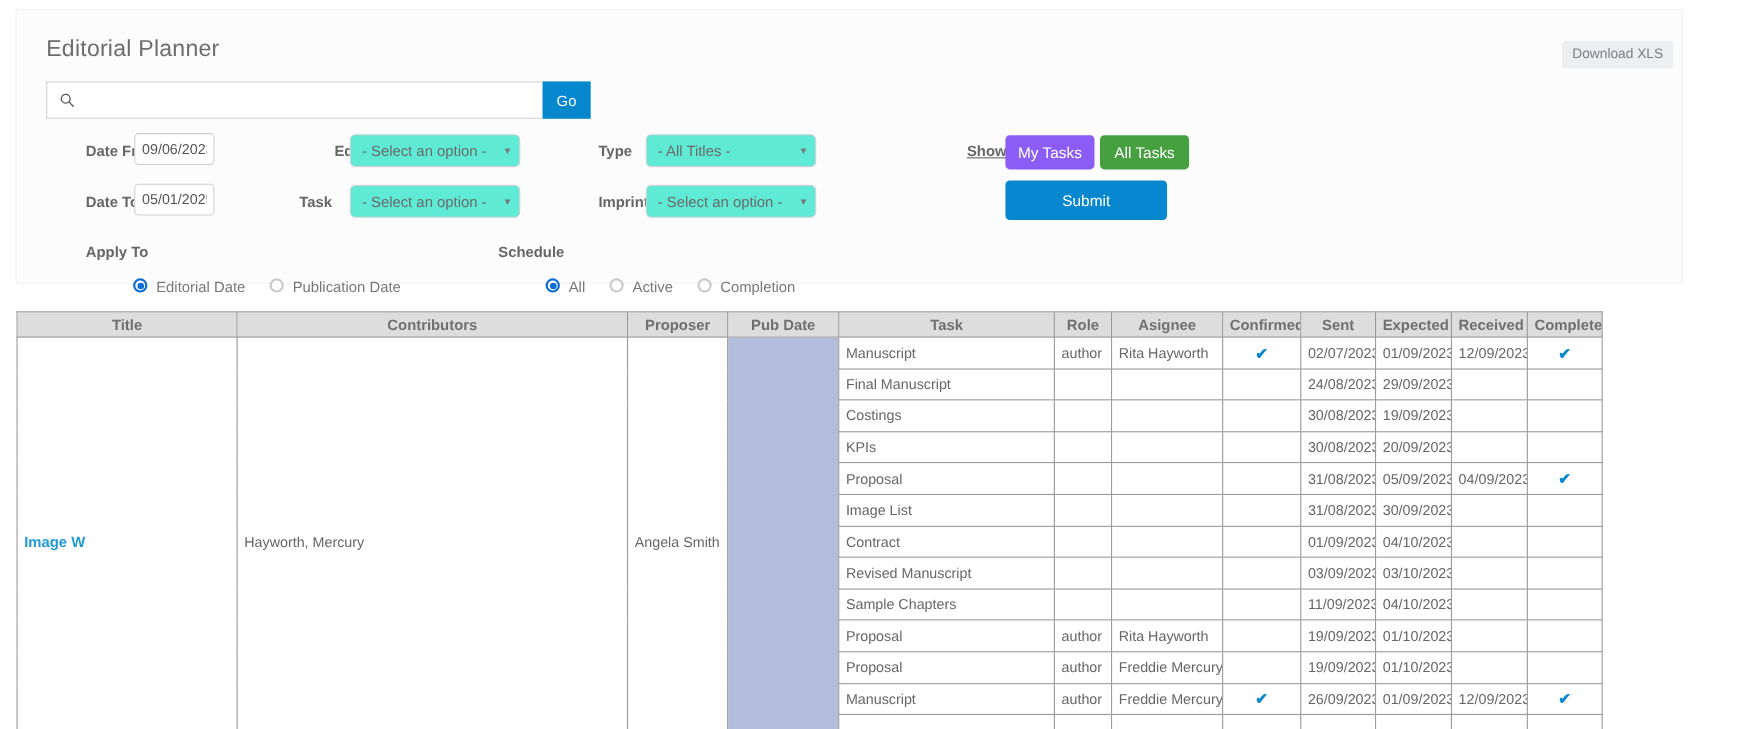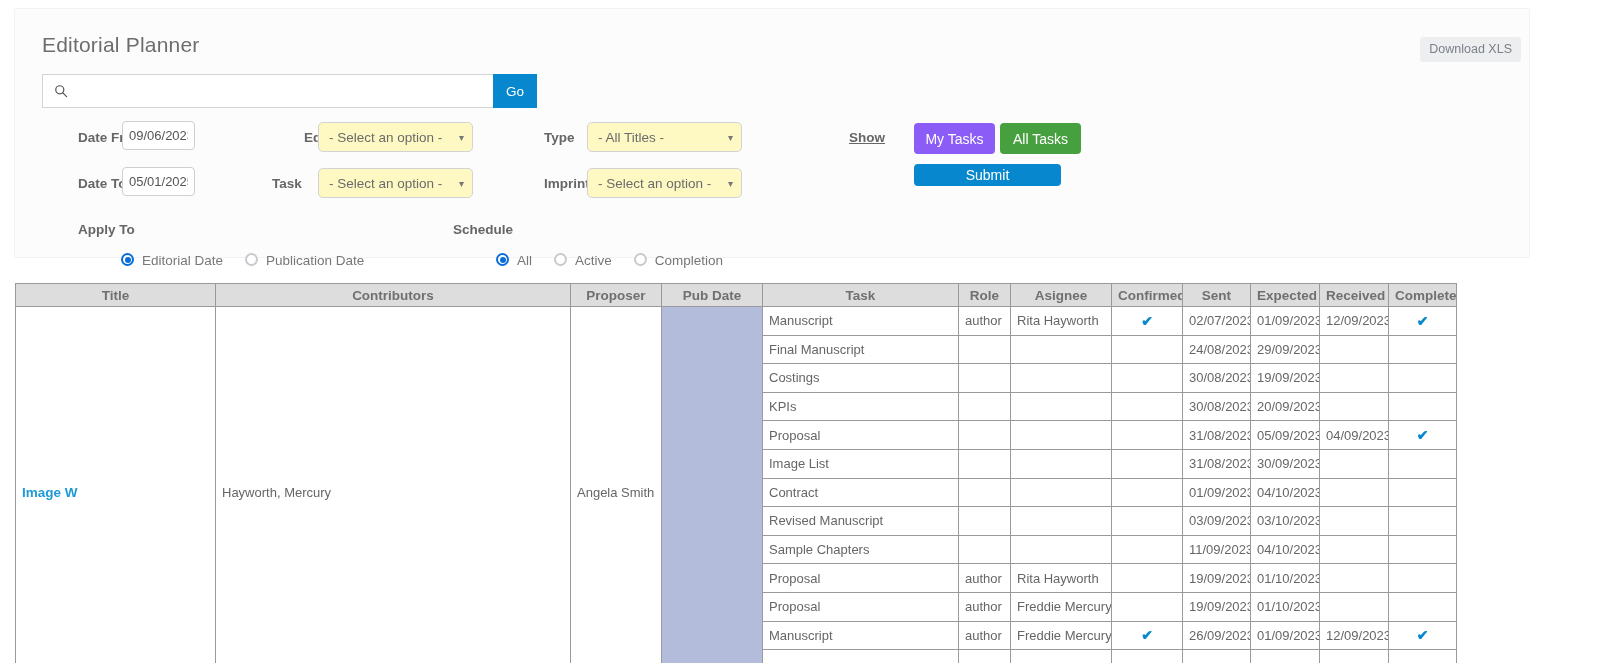--- a/index.html
+++ b/index.html
@@ -66,21 +66,21 @@
   }
   .date-input {
     position: absolute; width: 73px; height: 29px;
     border: 1px solid #cfcfcf; border-radius: 4px; background:#fff;
     font-size: 13px; color: #555; padding: 0 6px;
     font-family: "Liberation Sans", sans-serif;
     outline: none;
   }
   .sel {
     position: absolute; height: 30px;
-    background: #fef9c3; border: 1px solid #d3d3d5; border-radius: 5px;
+    background: #5eead4; border: 1px solid #d3d3d5; border-radius: 5px;
     color: #6b6b6b; font-size: 13.5px;
     display: flex; align-items: center; padding: 0 8px 0 10px;
     cursor: pointer; user-select: none;
   }
   .sel .sel-text { flex: 1; white-space: nowrap; }
   .sel .chev { font-size: 10px; color:#777; margin-left: 6px; }
 
   
   .radio-group { position: absolute; display: flex; align-items: center; }
   .radio-opt { display: flex; align-items: flex-start; margin-right: 22px; cursor: pointer; margin-top: 32px; }
@@ -207,24 +207,24 @@
         <label class="radio-opt">
           <span class="rdot"></span>
           <span class="rlabel">Active</span>
         </label>
         <label class="radio-opt">
           <span class="rdot"></span>
           <span class="rlabel">Completion</span>
         </label>
       </div>
 
-      <div class="flabel" style="left:798px; top:121px;text-decoration:underline;">Show</div>
+      <div class="flabel" style="left:828px; top:121px;text-decoration:underline;">Show</div>
       <button class="btn btn-mytasks" style="left:899px; top:114px; width:81px; height:31px;">My Tasks</button>
       <button class="btn btn-alltasks" style="left:985px; top:114px; width:81px; height:31px;">All Tasks</button>
-      <button class="btn btn-submit" style="left:899px; top:155px; width:147px; height:22px;">Submit</button>
+      <button class="btn btn-submit" style="left:899px; top:155px; width:147px; height:36px;">Submit</button>
     </div>
   </div>
 
   <div class="tbl-wrap">
     <table class="grid">
       <colgroup>
         <col style="width:200px">
           <col style="width:355px">
           <col style="width:91px">
         <col style="width:101px">

